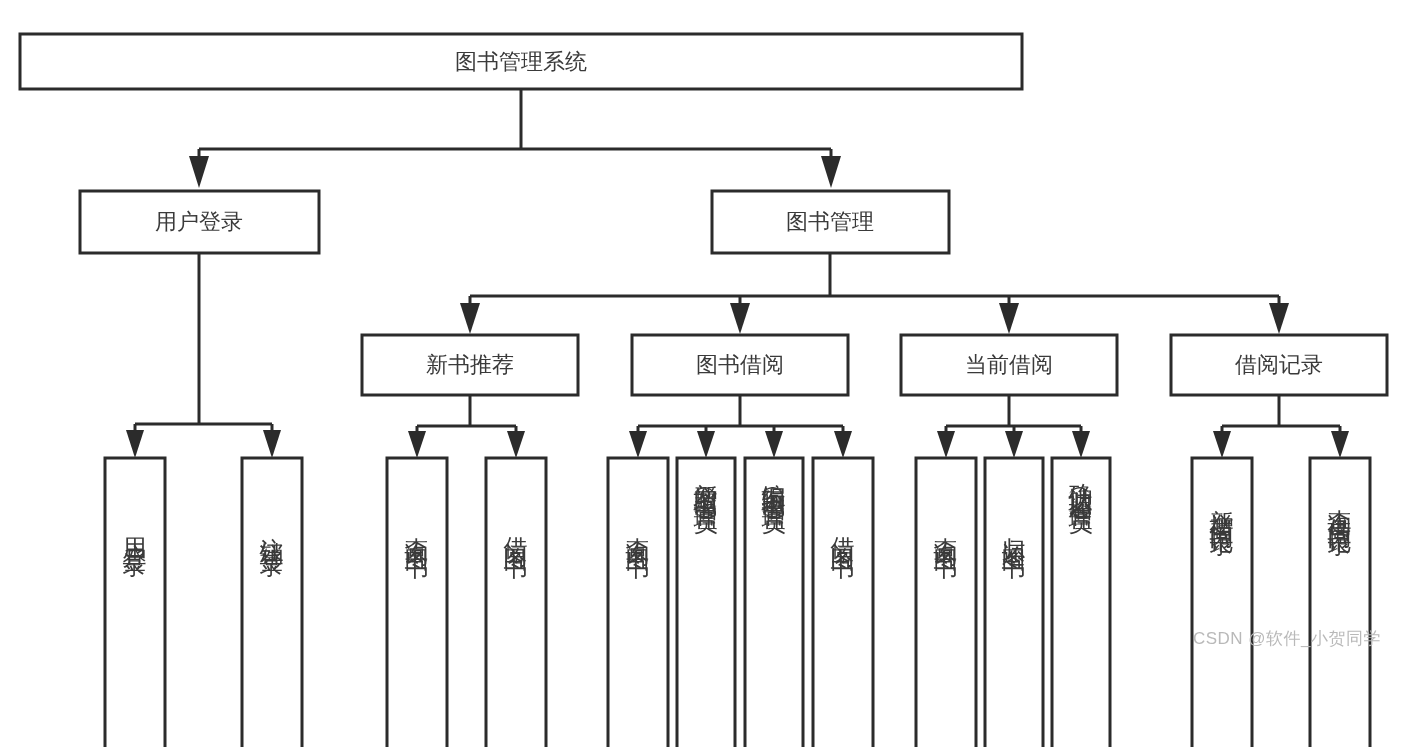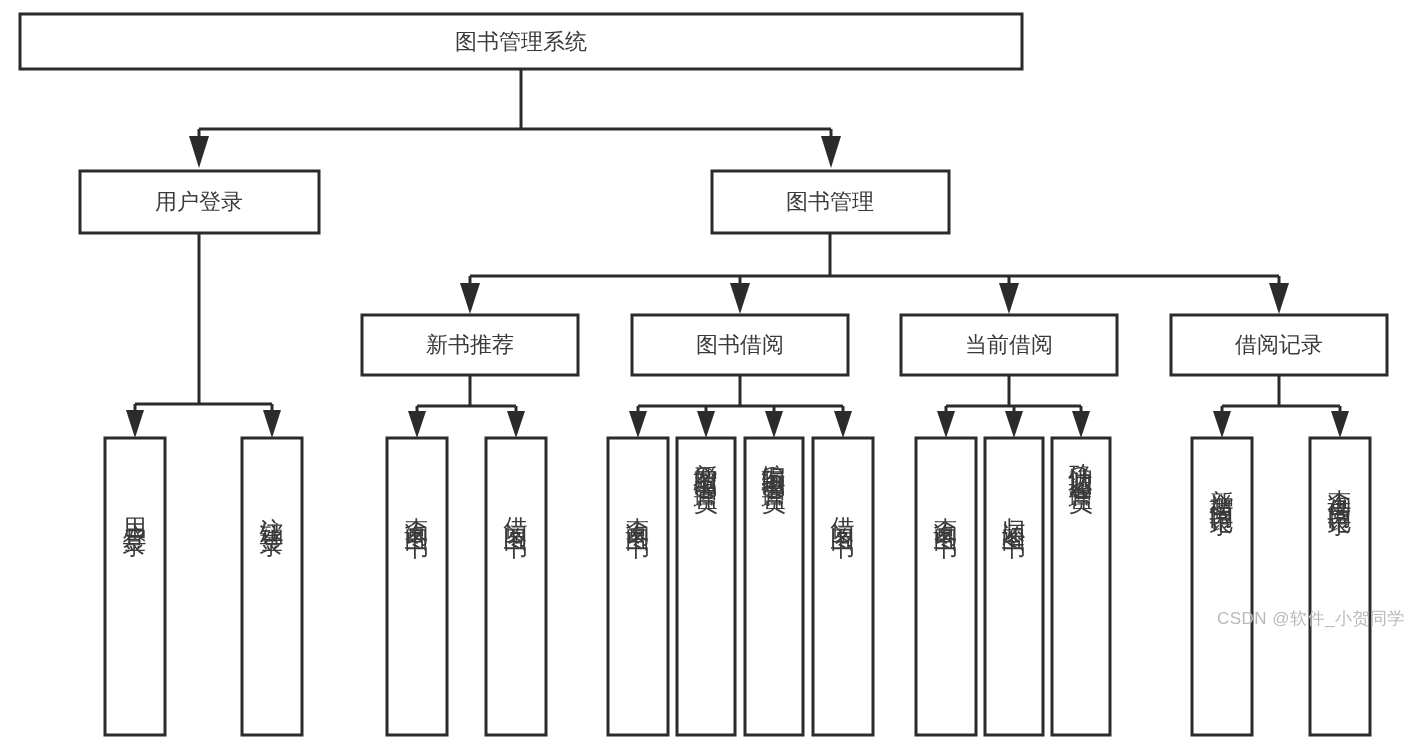--- a/index.html
+++ b/index.html
@@ -11,20 +11,21 @@
     width: 1405px;
     height: 747px;
     font-family: "Liberation Sans", "DejaVu Sans", sans-serif;
     overflow: hidden;
   }
   #diagram-root {
     position: relative;
     width: 1405px;
     height: 636px;
     background: #ffffff;
+    margin-top: 20px;
   }
   svg.diagram {
     display: block;
     width: 1405px;
     height: 747px;
   }
   .node-rect {
     fill: #ffffff;
     stroke: #2b2b2b;
     stroke-width: 3;
@@ -46,21 +47,21 @@
     dominant-baseline: middle;
   }
   .node-label-v {
     font-family: "Liberation Sans", "DejaVu Sans", sans-serif;
     font-size: 24px;
     fill: #3a3a3a;
     text-anchor: middle;
   }
   .watermark {
     position: absolute;
-    right: 0;
+    right: 24px;
     bottom: 6px;
     font-family: "Liberation Sans", "DejaVu Sans", sans-serif;
     font-size: 17px;
     color: #b9b9b9;
     letter-spacing: 0.5px;
     white-space: nowrap;
     pointer-events: none;
     text-align: center;
   }
 </style>

